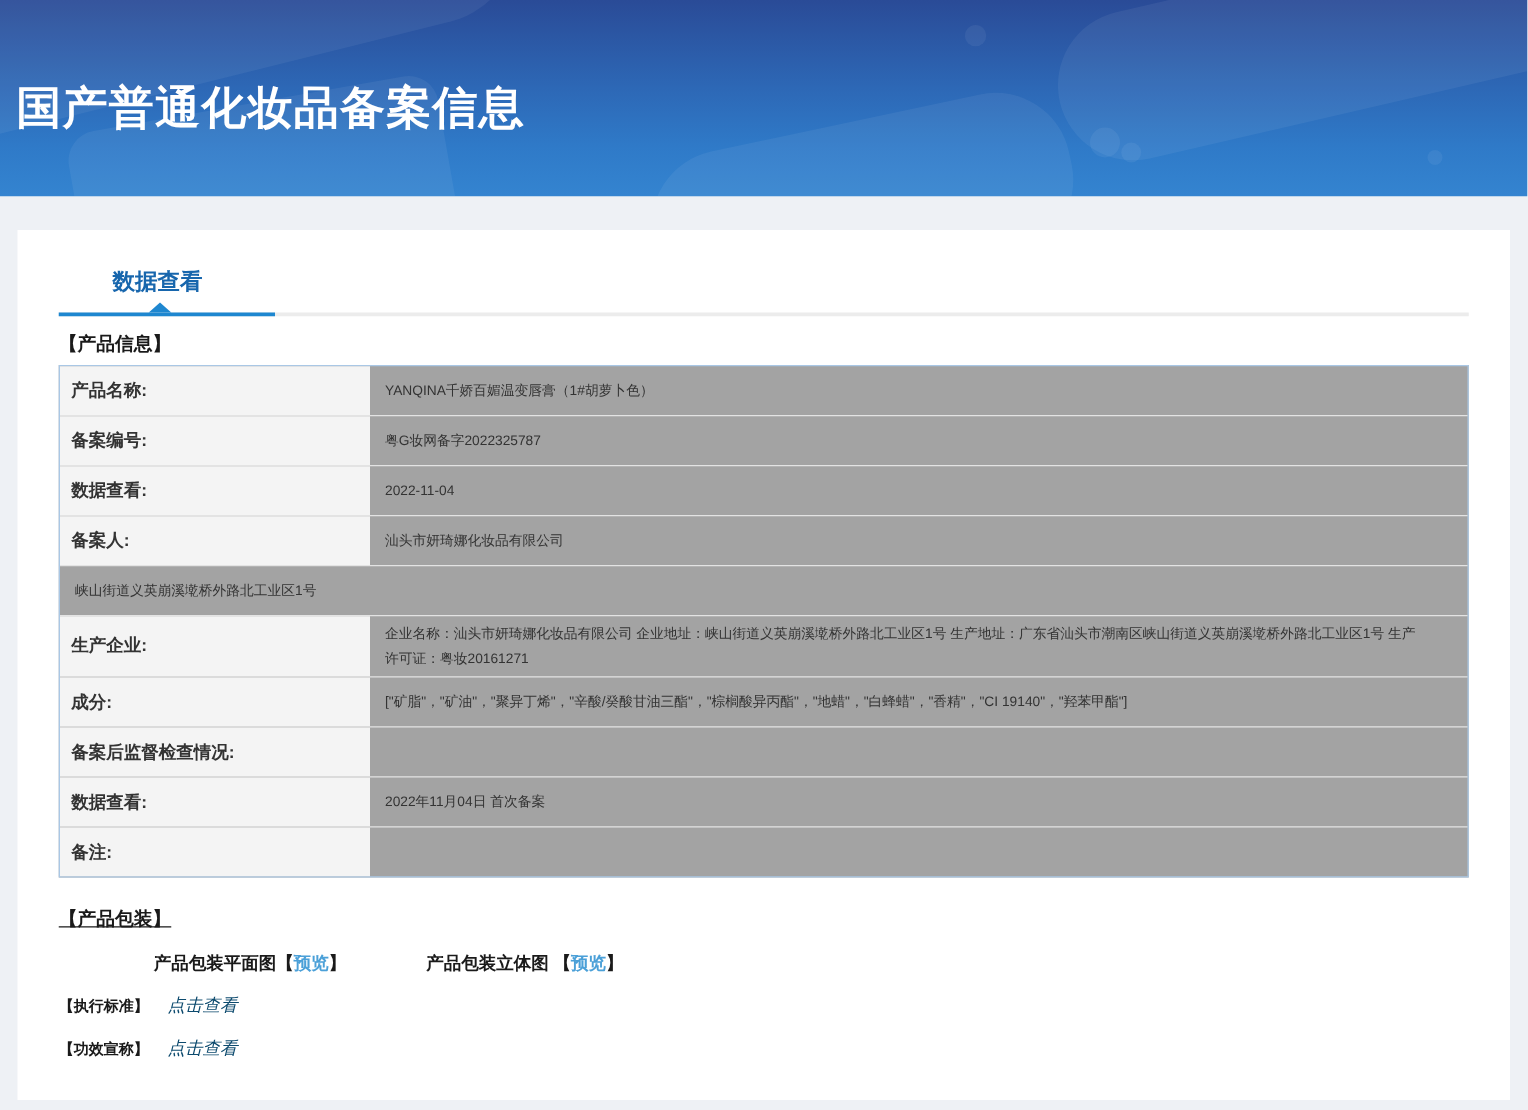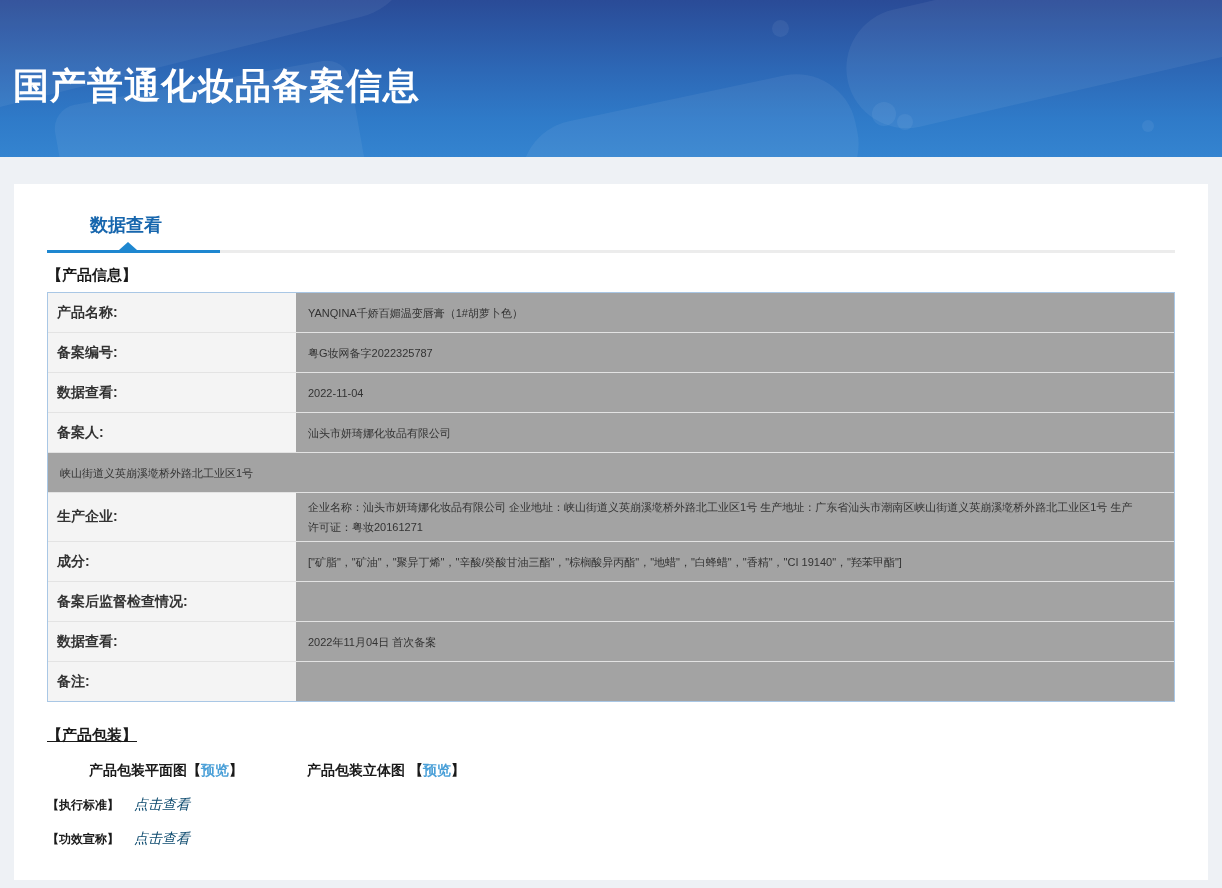--- a/index.html
+++ b/index.html
@@ -85,21 +85,21 @@
     font-size: 11px;
     padding: 4px 40px 4px 12px;
     display: flex; align-items: center;
     min-height: 39px;
     line-height: 20px;
     word-break: break-all;
   }
 
   
   .h-packaging { margin-top: 24px; text-decoration: underline; }
-  .packaging-row { margin: 17px 0 0 42px; display: flex; align-items: center; }
+  .packaging-row { margin: 17px 0 0 76px; display: flex; align-items: center; }
   .packaging-item { font-size: 14px; font-weight: bold; color: #1a1a1a; }
   .packaging-item + .packaging-item { margin-left: 64px; }
   .preview-link { color: #4ba0d8; font-weight: bold; cursor: pointer; text-decoration: none; }
   .footer-line { margin-top: 16px; display: flex; align-items: center; }
   .footer-line .section-heading { font-size: 12px; }
   .view-link { margin-left: 15px; font-size: 14px; color: #0c4a6e; cursor: pointer; text-decoration: none; font-style: italic; }
 </style>
 </head>
 <body>
 

